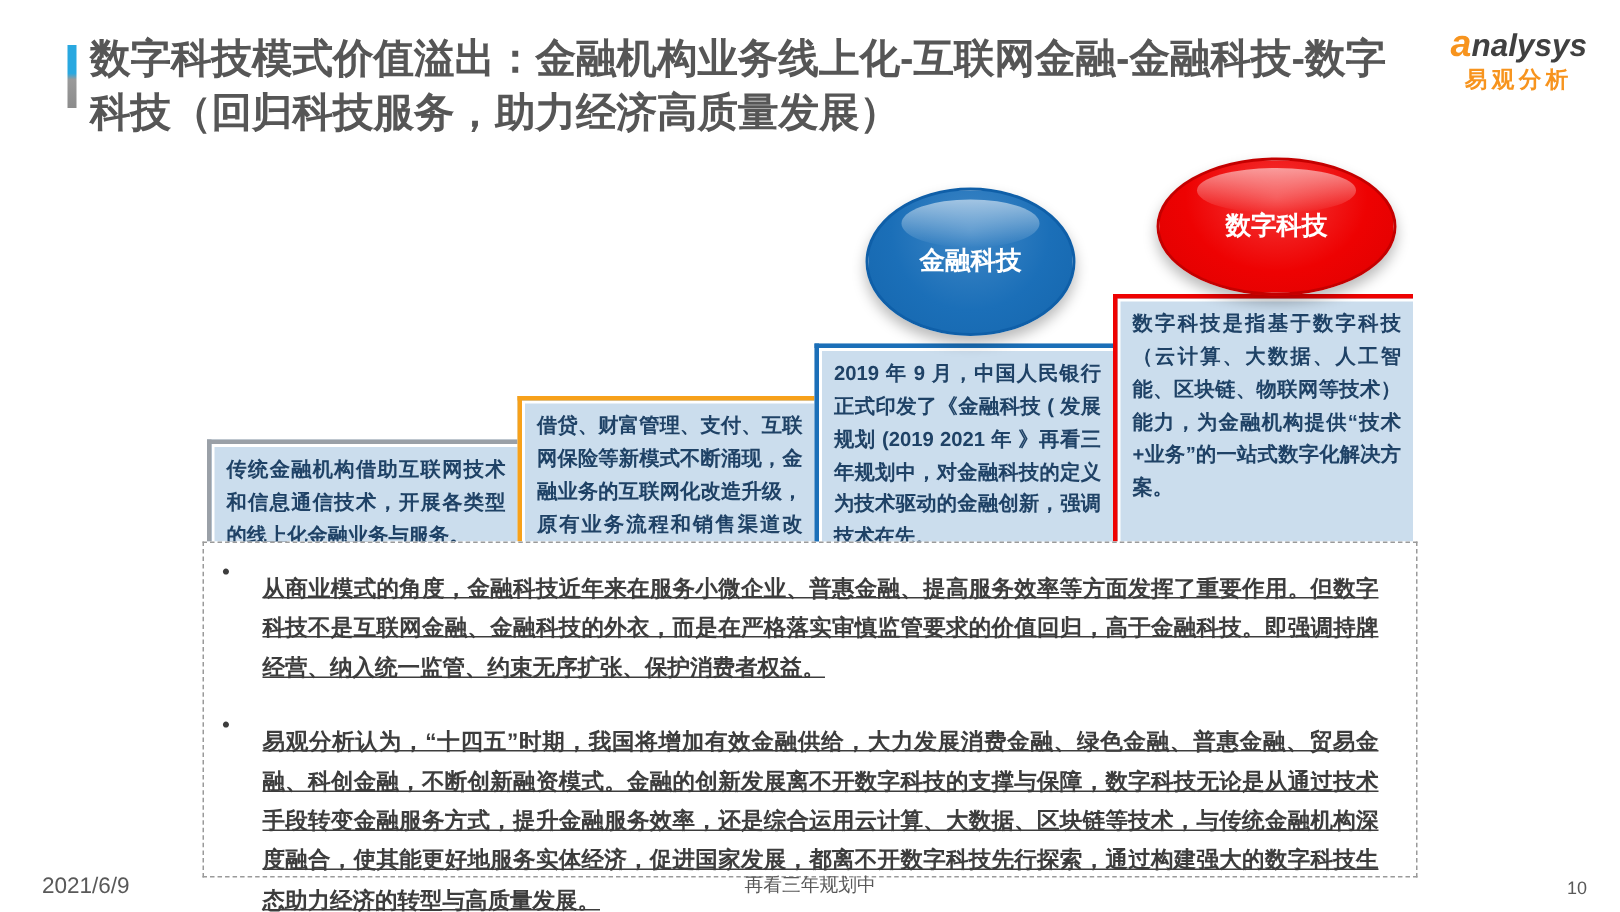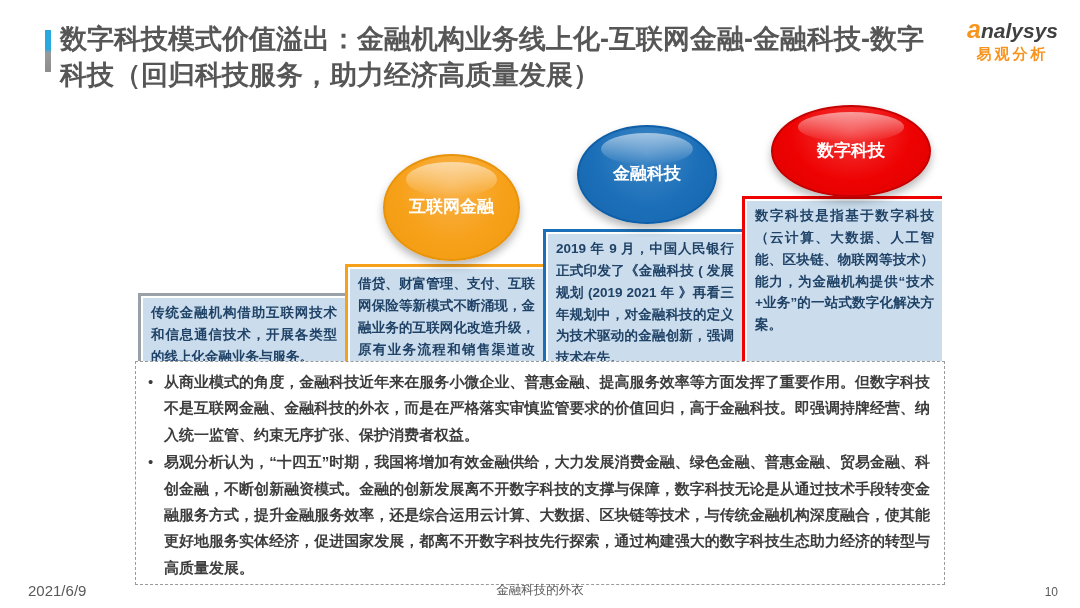--- a/index.html
+++ b/index.html
@@ -71,22 +71,22 @@
   .analysis-box{
     position:absolute;left:135px;top:361px;width:810px;height:224px;
     background:#ffffff;border:1px dashed #9a9a9a;box-sizing:border-box;
     padding:7px 14px 0 12px;
   }
   .analysis-item{display:flex;margin:0 0 1px 0;}
   .analysis-item .bullet{
     flex:0 0 16px;color:#3d3d3d;font-size:15px;line-height:1.76;
   }
   .analysis-item p{
-    margin:0;flex:1;font-size:15px;line-height:1.76;color:#3d3d3d;
-    text-align:justify;font-weight:bold;
+    margin:11px;flex:1;font-size:15px;line-height:1.76;color:#3d3d3d;
+    text-align:justify;font-weight:bold;text-decoration:underline;
   }
   
   .footer-date{position:absolute;left:28px;bottom:9px;font-size:15px;color:#595959;}
   .footer-slogan{position:absolute;left:0;right:0;bottom:9px;text-align:center;
     font-size:12.5px;color:#595959;}
   .footer-page{position:absolute;right:22px;bottom:9px;font-size:12px;color:#595959;}
 </style>
 </head>
 <body>
 
@@ -108,38 +108,35 @@
   <div class="step step2" style="border-top-color: rgb(247, 161, 26); border-left-color: rgb(247, 161, 26);">
     <p>借贷、财富管理、支付、互联网保险等新模式不断涌现，金融业务的互联网化改造升级，原有业务流程和销售渠道改变。</p>
   </div>
   <div class="step step3" style="border-top-color: rgb(27, 111, 184); border-left-color: rgb(27, 111, 184);">
     <p>2019 年 9 月，中国人民银行正式印发了《金融科技 ( 发展规划 (2019 2021 年 》再看三年规划中，对金融科技的定义为技术驱动的金融创新，强调技术在先。</p>
   </div>
   <div class="step step4" style="border-top-color: rgb(238, 2, 2); border-left-color: rgb(238, 2, 2);">
     <p>数字科技是指基于数字科技（云计算、大数据、人工智能、区块链、物联网等技术）能力，为金融机构提供“技术+业务”的一站式数字化解决方案。</p>
   </div>
 
-  <div class="bubble bubble2">
-    <span>互联网金融</span>
-  </div>
   <div class="bubble bubble4">
     <span>数字科技</span>
   </div>
   <div class="bubble bubble3">
     <span>金融科技</span>
   </div>
 
   <div class="analysis-box">
     <div class="analysis-item">
       <span class="bullet">•</span>
       <p>从商业模式的角度，金融科技近年来在服务小微企业、普惠金融、提高服务效率等方面发挥了重要作用。但数字科技不是互联网金融、金融科技的外衣，而是在严格落实审慎监管要求的价值回归，高于金融科技。即强调持牌经营、纳入统一监管、约束无序扩张、保护消费者权益。</p>
     </div>
     <div class="analysis-item">
       <span class="bullet">•</span>
       <p>易观分析认为，“十四五”时期，我国将增加有效金融供给，大力发展消费金融、绿色金融、普惠金融、贸易金融、科创金融，不断创新融资模式。金融的创新发展离不开数字科技的支撑与保障，数字科技无论是从通过技术手段转变金融服务方式，提升金融服务效率，还是综合运用云计算、大数据、区块链等技术，与传统金融机构深度融合，使其能更好地服务实体经济，促进国家发展，都离不开数字科技先行探索，通过构建强大的数字科技生态助力经济的转型与高质量发展。</p>
     </div>
   </div>
 
   <div class="footer-date">2021/6/9</div>
-  <div class="footer-slogan">金融科技的外衣</div>
+  <div class="footer-slogan">再看三年规划中</div>
   <div class="footer-page">10</div>
 
 </div>
 
 </body></html>

